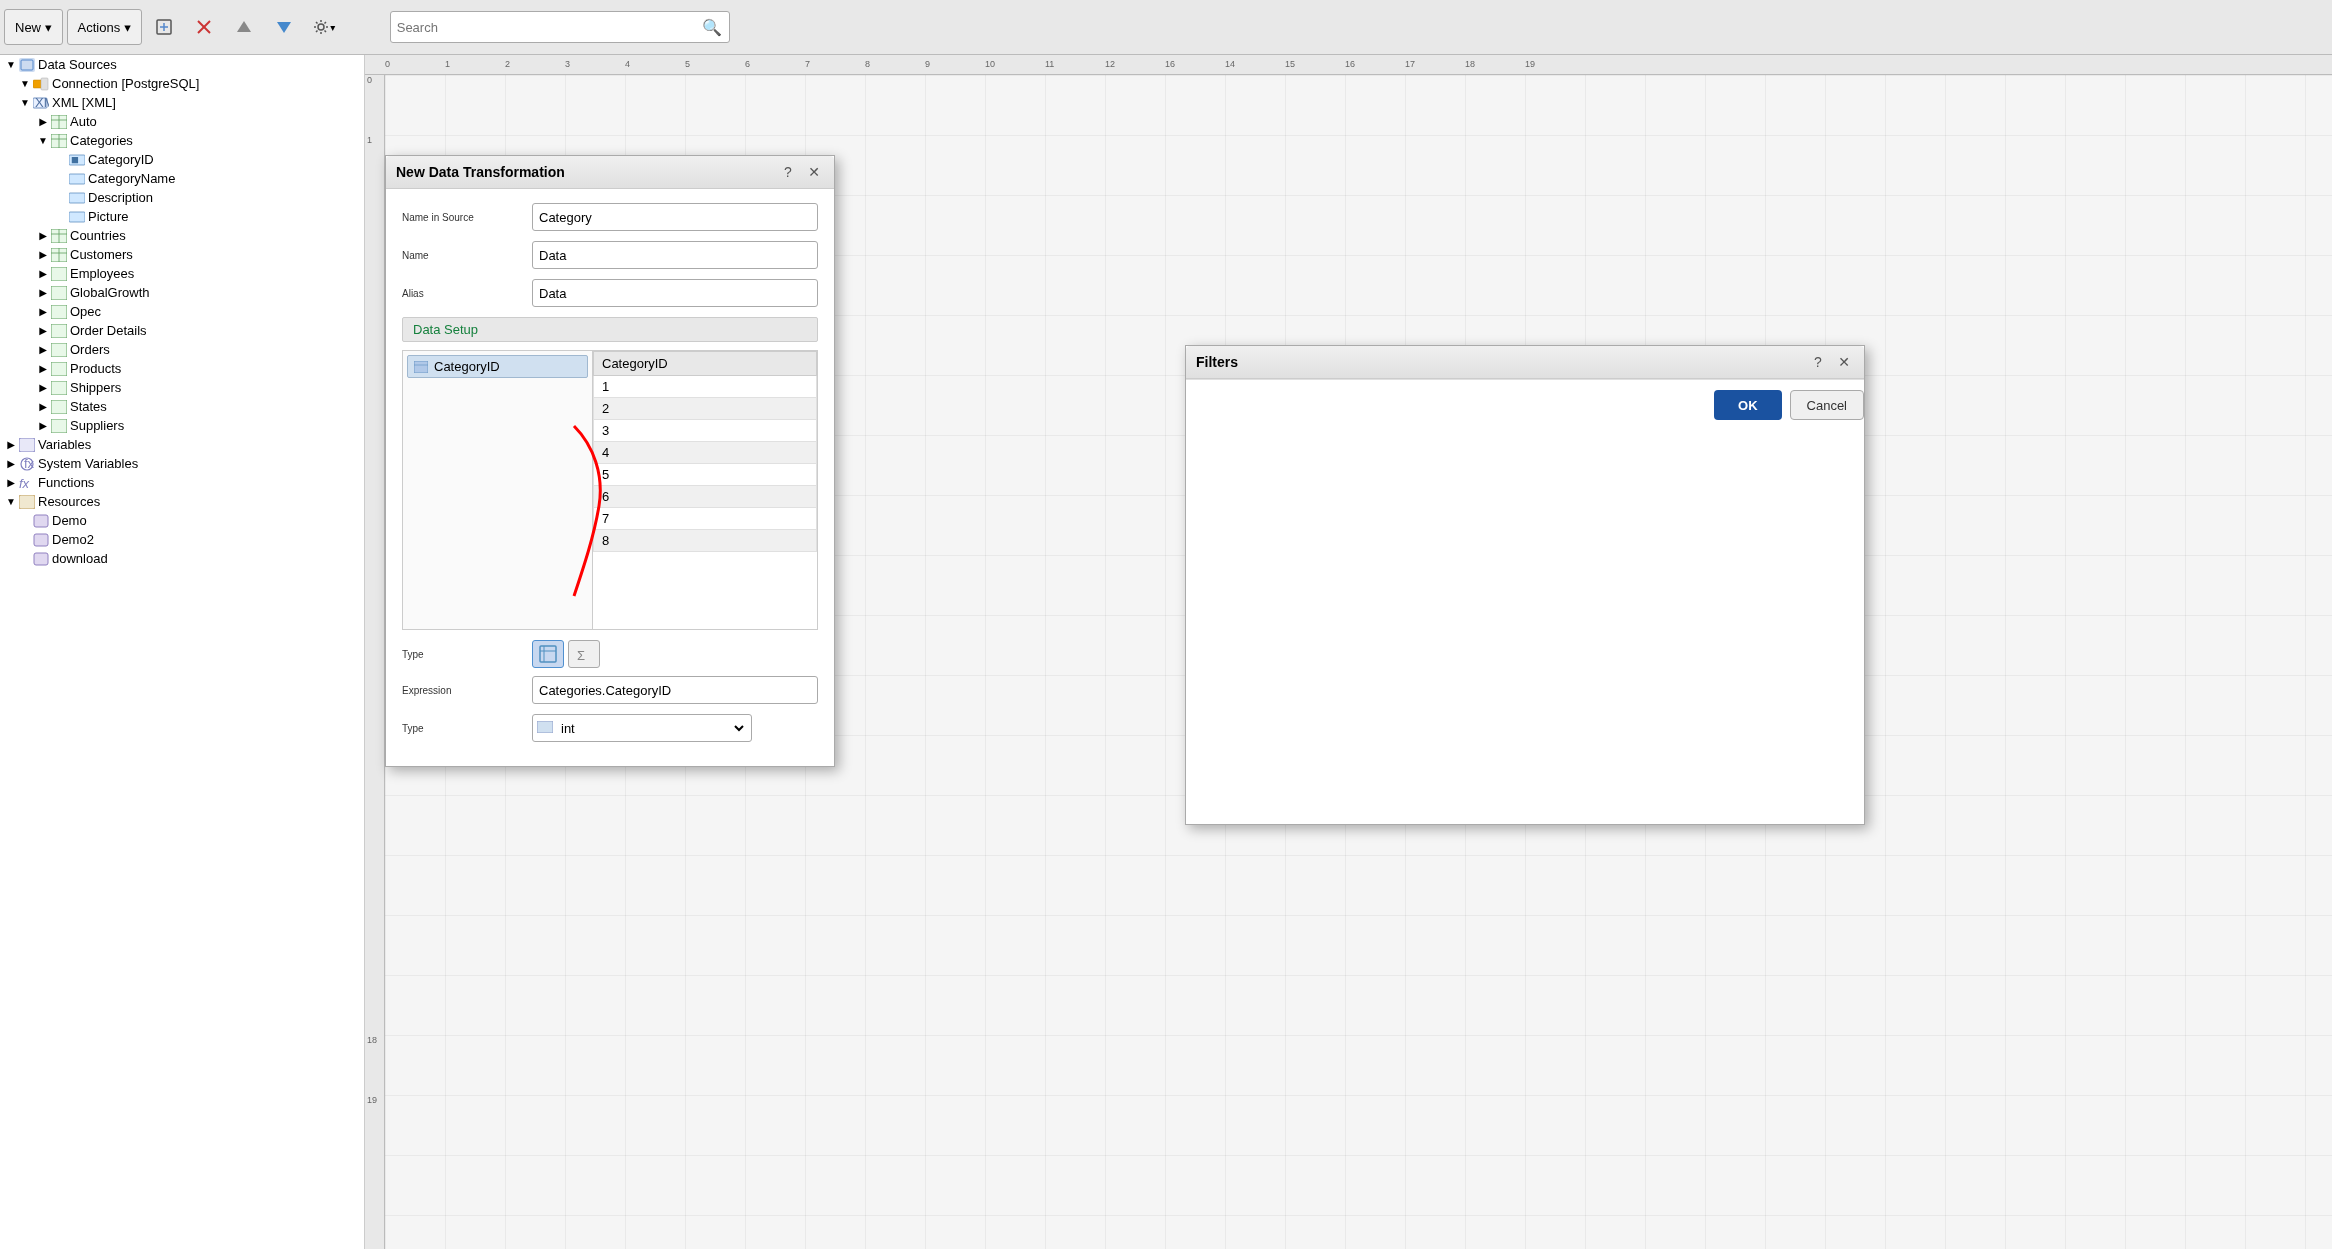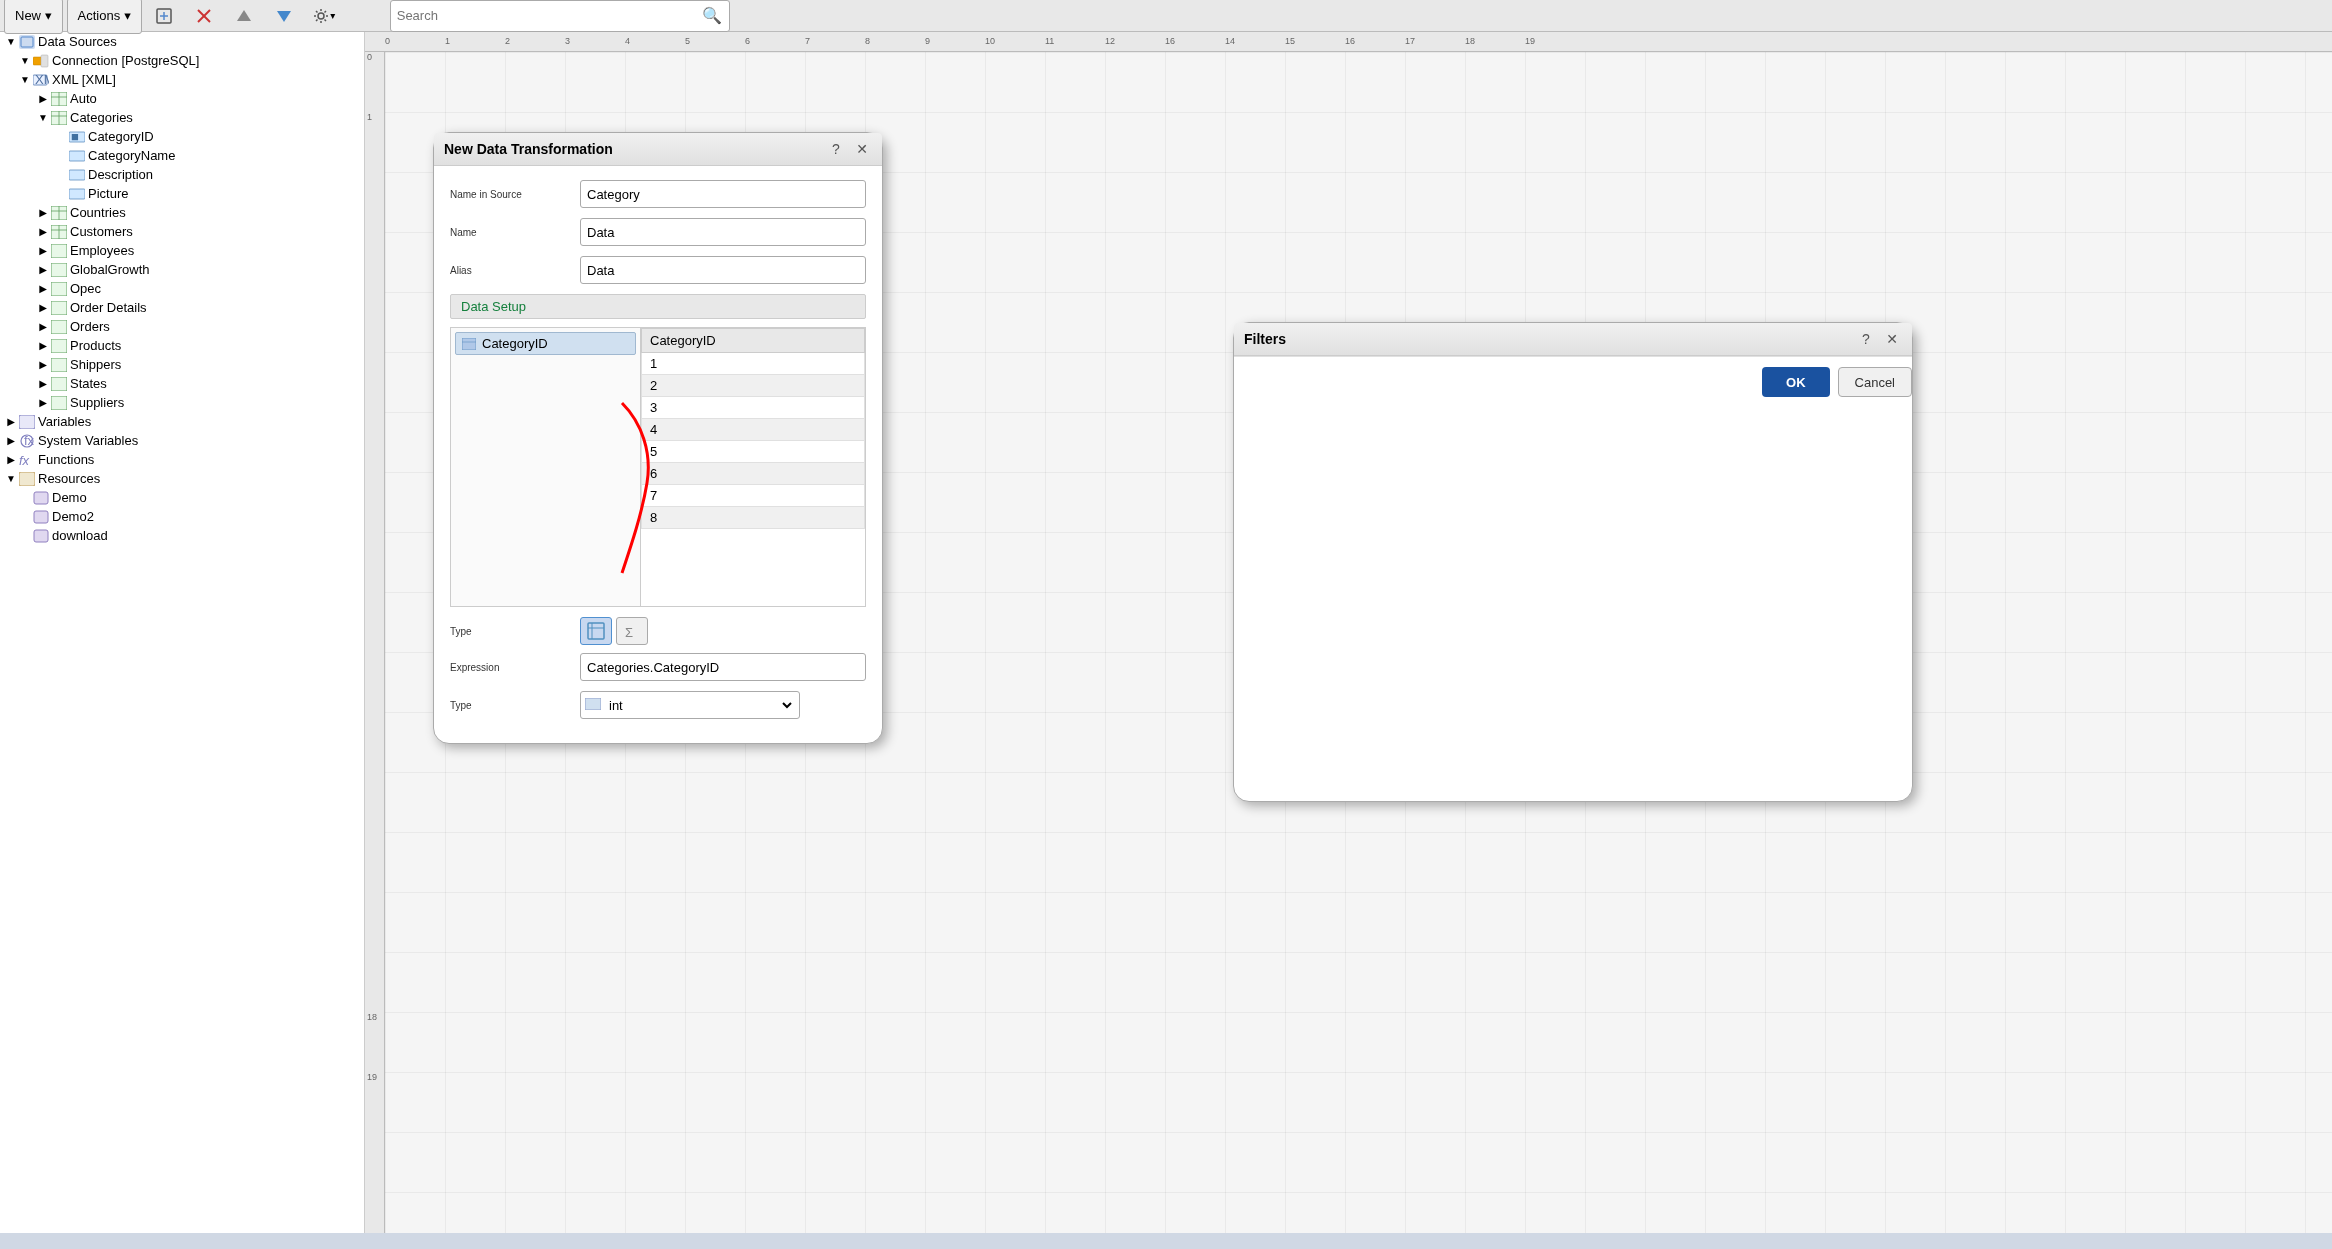--- a/index.html
+++ b/index.html
@@ -4,21 +4,21 @@
   <style>
     * { box-sizing: border-box; margin: 0; padding: 0; font-family: Arial, sans-serif; font-size: 13px; }
     body { background: #d0d8e4; width: 2332px; height: 1249px; overflow: hidden; position: relative; }
 
     
     .toolbar {
       display: flex;
       align-items: center;
       background: #e8e8e8;
       border-bottom: 1px solid #bbb;
-      height: 32px;
+      height: 55px;
       padding: 0 4px;
       gap: 4px;
       position: relative;
       z-index: 10;
     }
     .toolbar-btn {
       display: flex;
       align-items: center;
       gap: 4px;
       padding: 4px 10px;
@@ -132,23 +132,22 @@
       position: absolute;
       top: 0; left: 0; right: 0; bottom: 0;
       z-index: 100;
     }
 
     
     .dialog {
       position: absolute;
       background: white;
       border: 1px solid #aaa;
-      border-radius: 16px;
+      border-radius: 0;
       box-shadow: 4px 4px 12px rgba(0,0,0,0.3);
-      margin-left: 48px;
     }
     .dialog-header {
       display: flex;
       align-items: center;
       justify-content: space-between;
       background: linear-gradient(180deg, #f0f0f0, #e0e0e0);
       border-bottom: 1px solid #ccc;
       padding: 6px 10px;
       border-radius: 4px 4px 0 0;
     }

